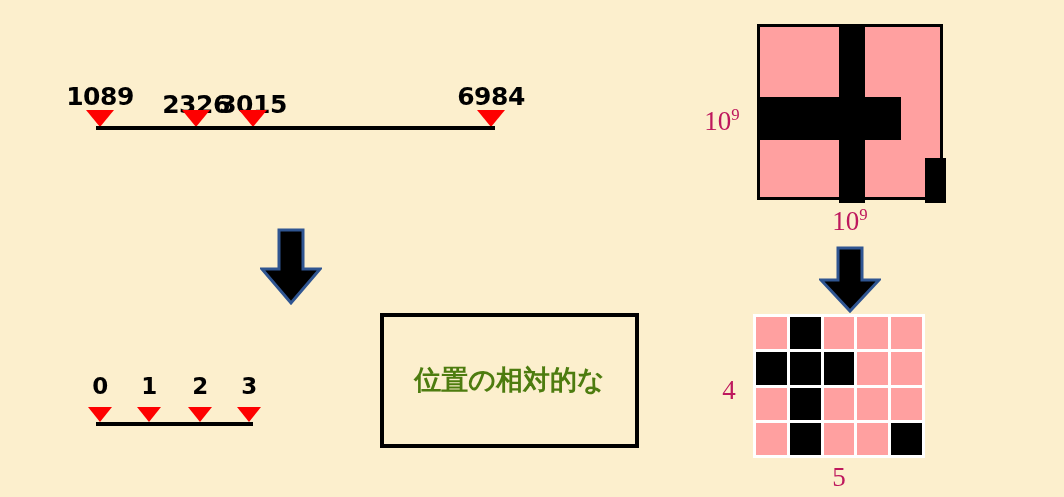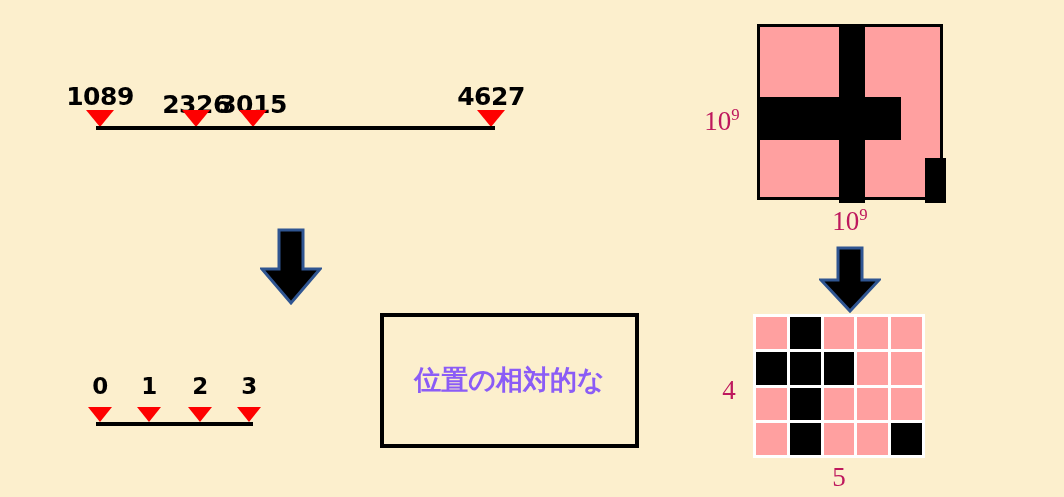--- a/index.html
+++ b/index.html
@@ -68,21 +68,21 @@
     box-sizing: border-box;
     display: flex;
     flex-direction: column;
     align-items: center;
     justify-content: center;
   }
   .caption-line {
     font-family: "DejaVu Sans", sans-serif;
     font-weight: bold;
     font-size: 27px;
-    color: #8b5cf6;
+    color: #4d7c0f;
     line-height: 1.35;
     white-space: nowrap;
   }
 
   
   .big-matrix {
     position: absolute;
     background: #ffa0a0;
     border: 3px solid #000000;
     box-sizing: border-box;
@@ -125,21 +125,21 @@
 </style>
 </head>
 <body>
 
 <div class="stage">
 
   <div>
     <div class="tick-label" style="left:100px; top:82px;">1089</div>
     <div class="tick-label" style="left:196px; top:82px;margin-top:8px;">2326</div>
     <div class="tick-label" style="left:253px; top:90px;text-align:right;">3015</div>
-    <div class="tick-label" style="left:491px; top:82px;">4627</div>
+    <div class="tick-label" style="left:491px; top:82px;">6984</div>
 
     <div class="tick-marker" style="left:86px; top:110px;"></div>
     <div class="tick-marker" style="left:182px; top:110px;"></div>
     <div class="tick-marker" style="left:239px; top:110px;"></div>
     <div class="tick-marker" style="left:477px; top:110px;"></div>
 
     <div class="numline-axis" style="left:96px; top:126px; width:399px;"></div>
   </div>
 
   <div class="down-arrow" style="left:260px; top:228px;">

